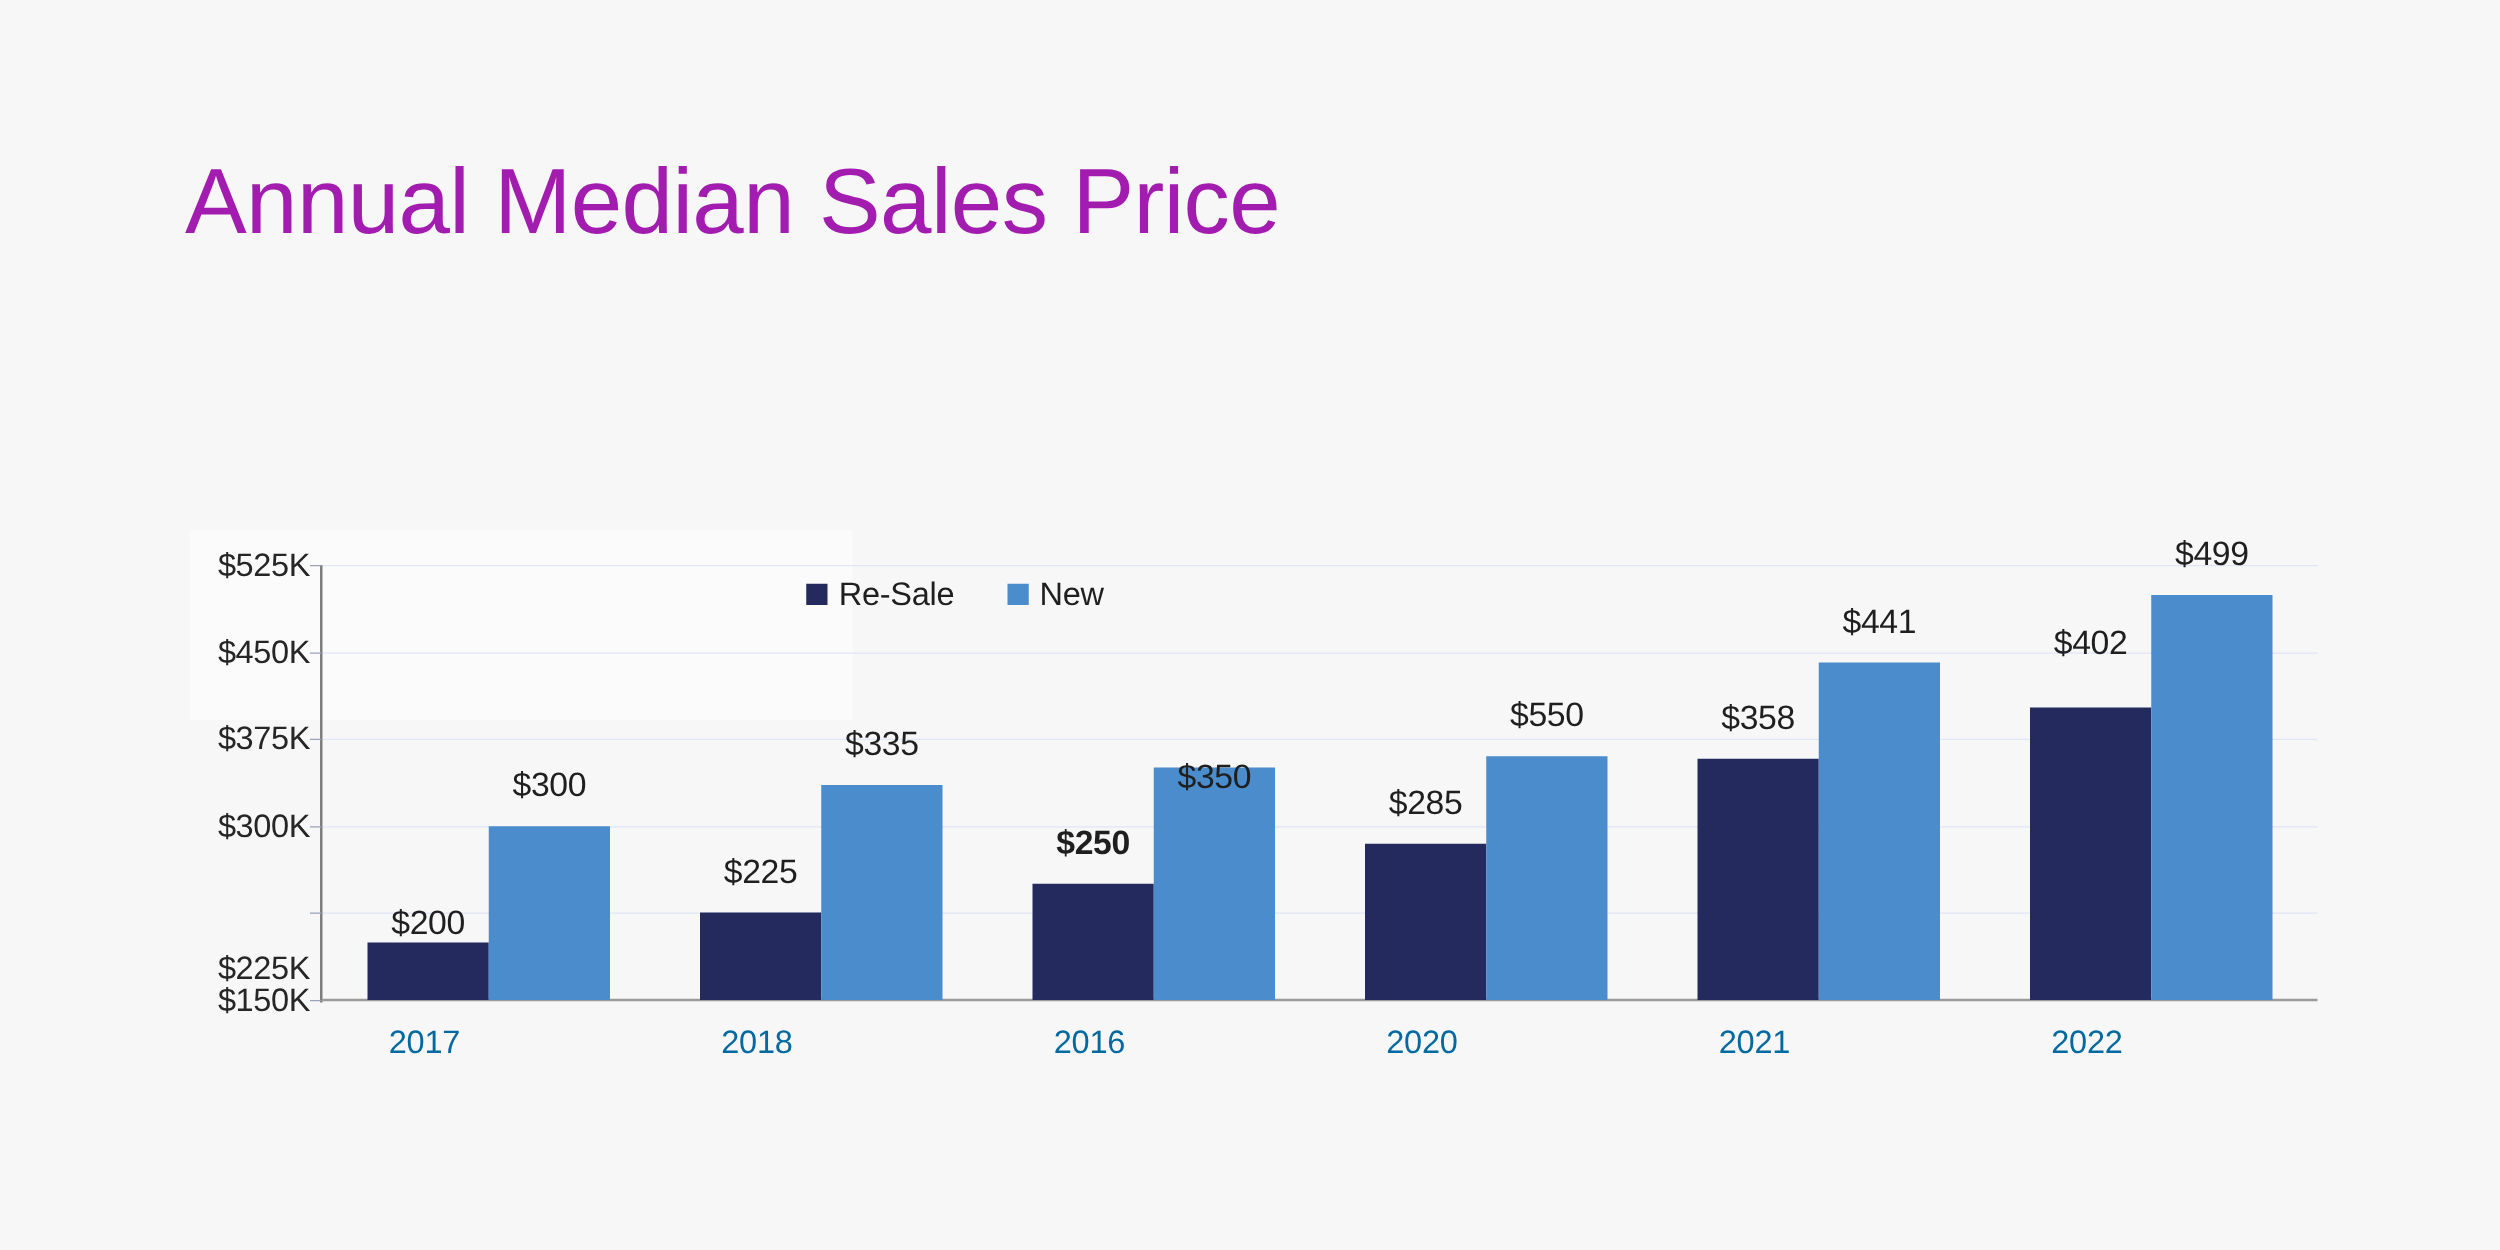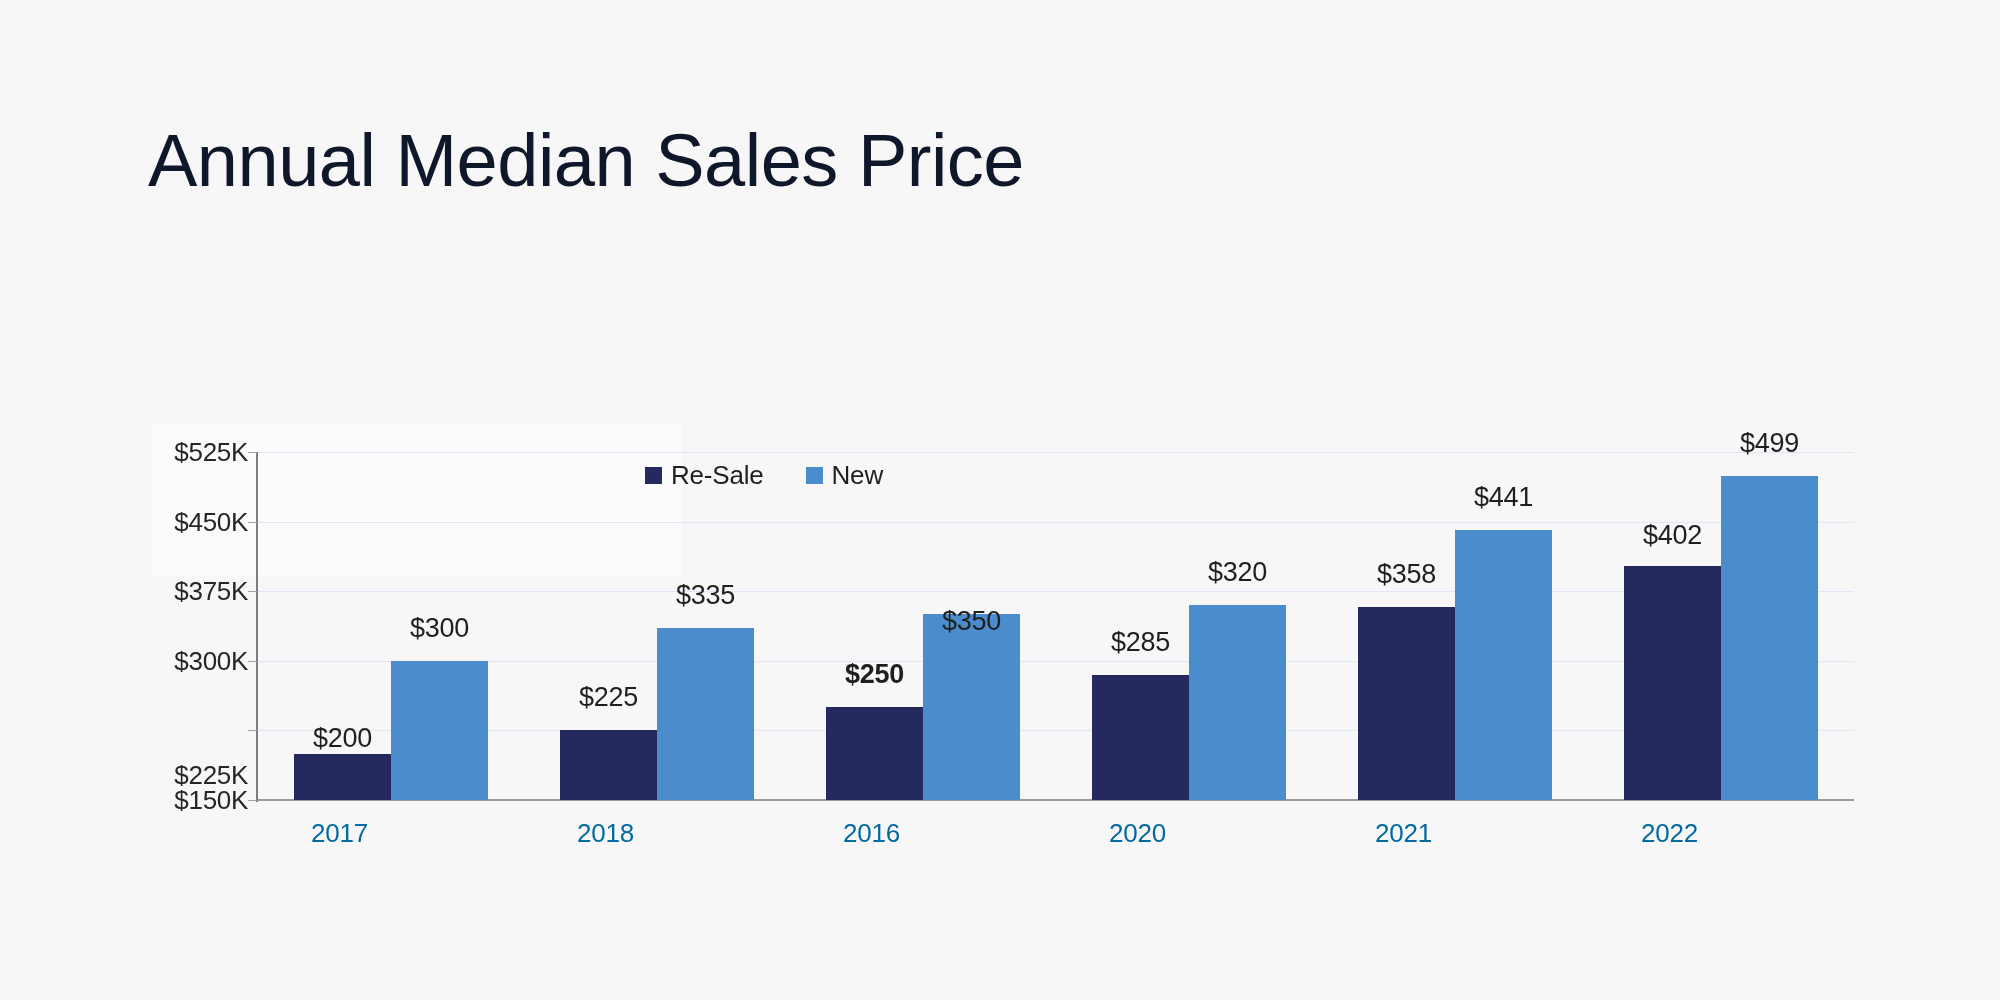--- a/index.html
+++ b/index.html
@@ -27,21 +27,21 @@
   #header {
     position: absolute;
     left: 148px;
     top: 118px;
     width: 1500px;
   }
   #chart-title {
     font-size: 74px;
     line-height: 86px;
     font-weight: 400;
-    color: #0f172a;
+    color: #a21caf;
     letter-spacing: -0.5px;
     white-space: nowrap;
     font-family: "Liberation Sans", sans-serif;
   }
   #chart-subtitle {
     margin-top: 16px;
     font-size: 26px;
     line-height: 32px;
     color: #2a3166;
     font-weight: 400;
@@ -228,29 +228,29 @@
         <div class="bar-label" style="left: 635.5px; top: 580.32px; width: 140px;">$335</div>
         <div class="x-tick-label" style="left: 577px; width: 160px;">2018</div>
         <div class="bar resale" style="left: 826px; top: 707.2px; width: 97px; height: 92.8px;"></div>
         <div class="bar-label" style="left: 804.5px; top: 659.2px; width: 140px; font-weight: bold;">$250</div>
         <div class="bar new" style="left: 923px; top: 614.4px; width: 97px; height: 185.6px;"></div>
         <div class="bar-label" style="left: 901.5px; top: 566.4px; width: 140px; margin-top: 40px;">$350</div>
         <div class="x-tick-label" style="left: 843px; width: 160px;">2016</div>
         <div class="bar resale" style="left: 1092px; top: 674.72px; width: 97px; height: 125.28px;"></div>
         <div class="bar-label" style="left: 1070.5px; top: 626.72px; width: 140px;">$285</div>
         <div class="bar new" style="left: 1189px; top: 605.12px; width: 97px; height: 194.88px;"></div>
-        <div class="bar-label" style="left: 1167.5px; top: 557.12px; width: 140px;">$320</div>
+        <div class="bar-label" style="left: 1167.5px; top: 557.12px; width: 140px;">$550</div>
         <div class="x-tick-label" style="left: 1109px; width: 160px;">2020</div>
         <div class="bar resale" style="left: 1358px; top: 606.976px; width: 97px; height: 193.024px;"></div>
         <div class="bar-label" style="left: 1336.5px; top: 558.976px; width: 140px;">$358</div>
         <div class="bar new" style="left: 1455px; top: 529.952px; width: 97px; height: 270.048px;"></div>
         <div class="bar-label" style="left: 1433.5px; top: 481.952px; width: 140px;">$441</div>
         <div class="x-tick-label" style="left: 1375px; width: 160px;">2021</div>
         <div class="bar resale" style="left: 1624px; top: 566.144px; width: 97px; height: 233.856px;"></div>
-        <div class="bar-label" style="left: 1602.5px; top: 520px; width: 140px;">$402</div>
+        <div class="bar-label" style="left: 1602.5px; top: 499px; width: 140px;">$402</div>
         <div class="bar new" style="left: 1721px; top: 476.128px; width: 97px; height: 323.872px;"></div>
         <div class="bar-label" style="left: 1699.5px; top: 428.128px; width: 140px;">$499</div>
         <div class="x-tick-label" style="left: 1641px; width: 160px;">2022</div>
       </div>
   <div class="tickmark" style="top: 800px;"></div>
       <div class="tickmark" style="top: 730.4px;"></div>
       <div class="tickmark" style="top: 660.8px;"></div>
       <div class="tickmark" style="top: 591.2px;"></div>
       <div class="tickmark" style="top: 521.6px;"></div>
       <div class="tickmark" style="top: 452px;"></div>

